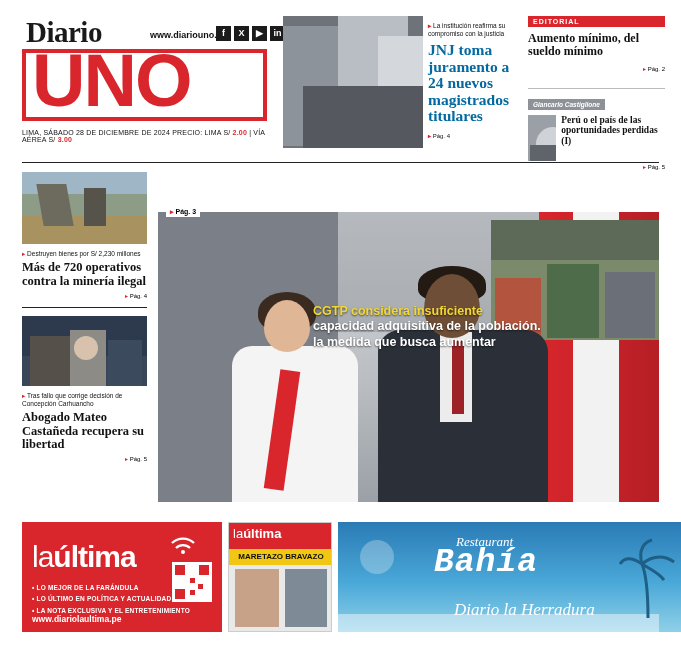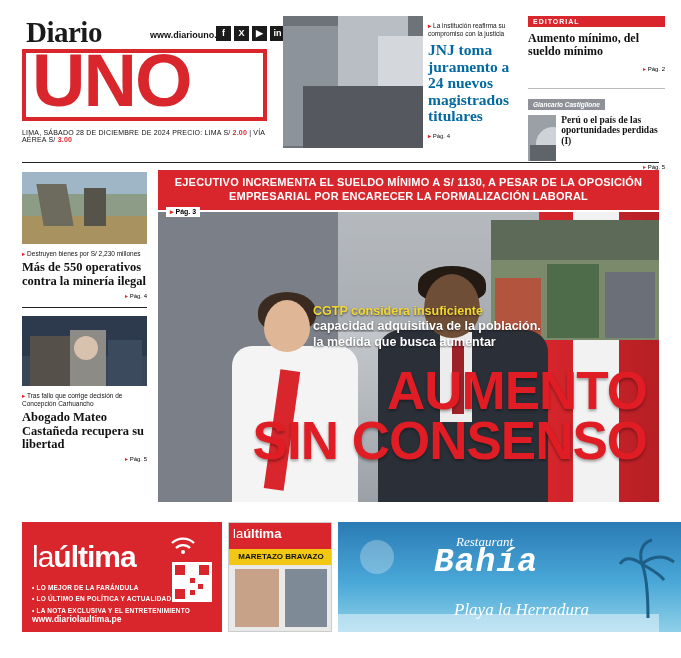--- a/index.html
+++ b/index.html
@@ -193,41 +193,38 @@
   <div class="left">
     <div class="lphoto">
       <div class="lp-sky"></div>
         <div class="lp-water"></div>
         <div class="lp-land"></div>
         <div class="lp-m1"></div>
         <div class="lp-m2"></div>
     </div>
     <div class="lnote">
       <div class="kick"><span style="color:#d8262c">▸</span> <span>Destruyen bienes por S/ 2,230 millones</span></div>
-      <div class="lhead">Más de 550 operativos contra la minería ilegal</div>
+      <div class="lhead">Más de 720 operativos contra la minería ilegal</div>
       <div class="lpag"><span style="color:#d8262c">▸</span> <span>Pág. 4</span></div>
     </div>
     <div class="ldiv"></div>
     <div class="lphoto2">
       <div class="l2a"></div>
         <div class="l2b"></div>
         <div class="l2c"></div>
         <div class="l2d"></div>
         <div class="l2e"></div>
     </div>
     <div class="lnote">
       <div class="kick"><span style="color:#d8262c">▸</span> <span>Tras fallo que corrige decisión de Concepción Carhuancho</span></div>
       <div class="lhead">Abogado Mateo Castañeda recupera su libertad</div>
       <div class="lpag"><span style="color:#d8262c">▸</span> <span>Pág. 5</span></div>
     </div>
   </div>
 
-  <div class="banner">
-    <span>EJECUTIVO INCREMENTA EL SUELDO MÍNIMO A S/ 1130, A PESAR DE LA OPOSICIÓN EMPRESARIAL POR ENCARECER LA FORMALIZACIÓN LABORAL</span>
-  </div>
 
   <div class="mainphoto">
     <div class="mp-bg"></div>
     <div class="mp-wall"></div>
     <div class="mp-dark"></div>
     <div class="mp-flagred"></div>
     <div class="mp-flagwhite"></div>
     <div class="market">
       <div class="mk4"></div>
         <div class="mk1"></div>
@@ -250,24 +247,20 @@
   </div>
 
   <div class="mainpag"><span class="a">▸</span> <span>Pág. 3</span></div>
 
   <div class="cgtp">
     <div class="hi">CGTP considera insuficiente</div>
     <div>capacidad adquisitiva de la población.</div>
     <div>la medida que busca aumentar</div>
   </div>
 
-  <div class="bigtitle">
-    <div>AUMENTO</div>
-    <div>SIN CONSENSO</div>
-  </div>
 
   <div class="ad-left">
     <div class="ad-logo"><span class="thin">la</span><span>última</span></div>
     <svg class="wifi" viewBox="0 0 26 20">
       <path d="M13 18 a2 2 0 0 0 0-4 a2 2 0 0 0 0 4" fill="#fff"></path>
       <path d="M6 12 a10 10 0 0 1 14 0" stroke="#fff" stroke-width="2.4" fill="none"></path>
       <path d="M2 7 a16 16 0 0 1 22 0" stroke="#fff" stroke-width="2.4" fill="none"></path>
     </svg>
     <div class="qr">
       <i style="left:3px;top:3px;width:10px;height:10px;"></i>
@@ -290,21 +283,21 @@
     <div class="mid-y">MARETAZO BRAVAZO</div>
     <div class="mid-p"></div>
     <div class="mid-p2"></div>
   </div>
 
   <div class="ad-right">
     <div class="sun"></div>
     <div class="foam"></div>
     <div class="bah-rest">Restaurant</div>
     <div class="bah">Bahía</div>
-    <div class="bah-sub">Playa la Herradura</div>
+    <div class="bah-sub">Diario la Herradura</div>
     <svg class="palm" viewBox="0 0 60 80">
       <path d="M30 80 C30 50 28 36 24 26" stroke="#1d5f86" stroke-width="3" fill="none"></path>
       <path d="M24 26 C12 18 6 20 2 26" stroke="#1d5f86" stroke-width="3" fill="none"></path>
       <path d="M24 26 C36 16 48 18 56 24" stroke="#1d5f86" stroke-width="3" fill="none"></path>
       <path d="M24 26 C20 12 26 4 34 2" stroke="#1d5f86" stroke-width="3" fill="none"></path>
       <path d="M24 26 C30 30 40 34 46 42" stroke="#1d5f86" stroke-width="3" fill="none"></path>
     </svg>
   </div>
 
 </div>

